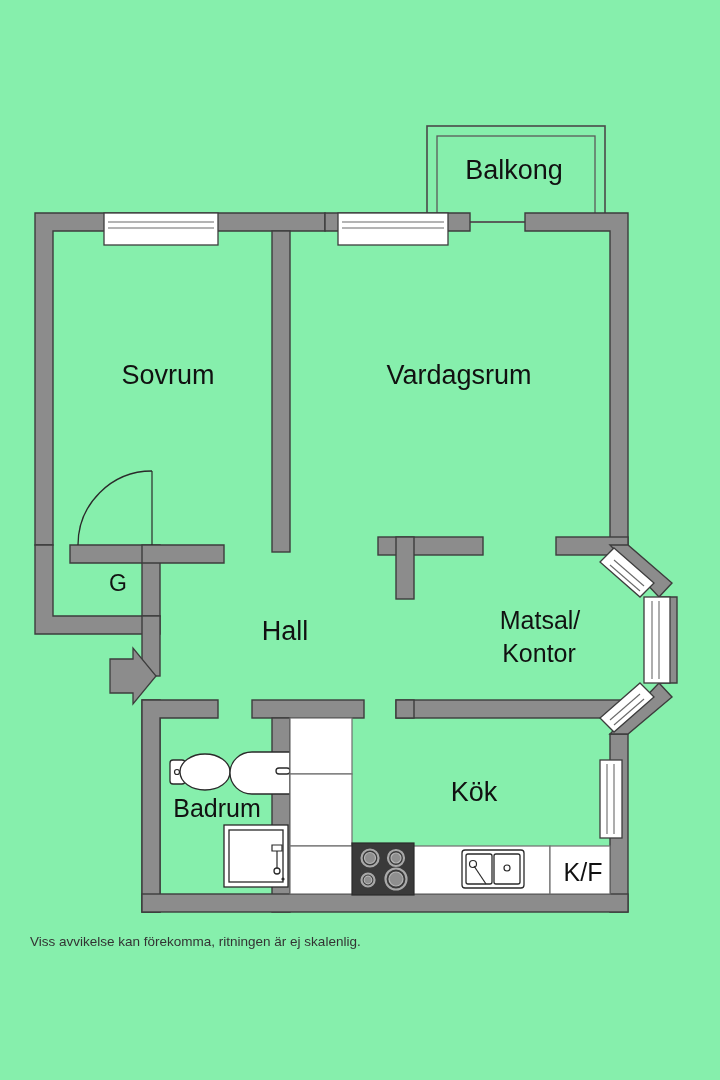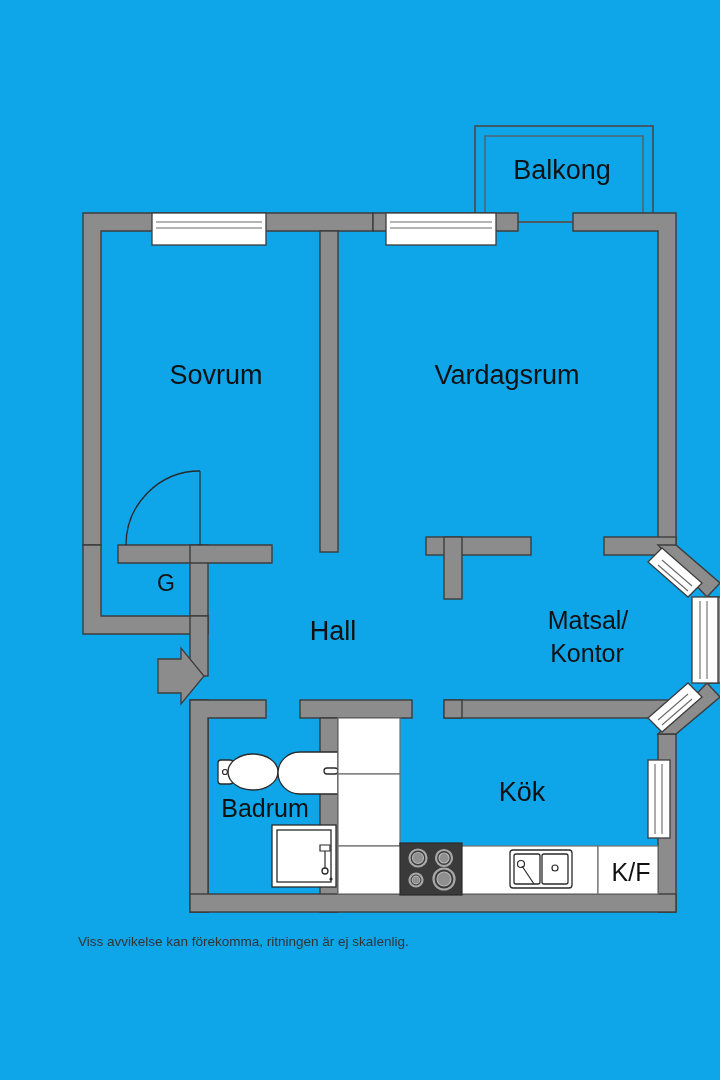--- a/index.html
+++ b/index.html
@@ -7,22 +7,21 @@
     margin: 0; padding: 0;
     width: 720px; height: 1080px;
     background: #ffffff;
     font-family: "Liberation Sans", sans-serif;
   }
   #plan-root {
     position: relative;
     width: 720px;
     height: 1080px;
     overflow: hidden;
-    background: #0ea5e9;
-    padding-left: 48px;
+    background: #86efac;
   }
   svg#floorplan { display: block; width: 720px; height: 1080px; }
   .room-label {
     font-family: "Liberation Sans", sans-serif;
     font-size: 27px;
     fill: #111111;
     text-anchor: middle;
     dominant-baseline: middle;
   }
   .room-label.small { font-size: 25px; }

